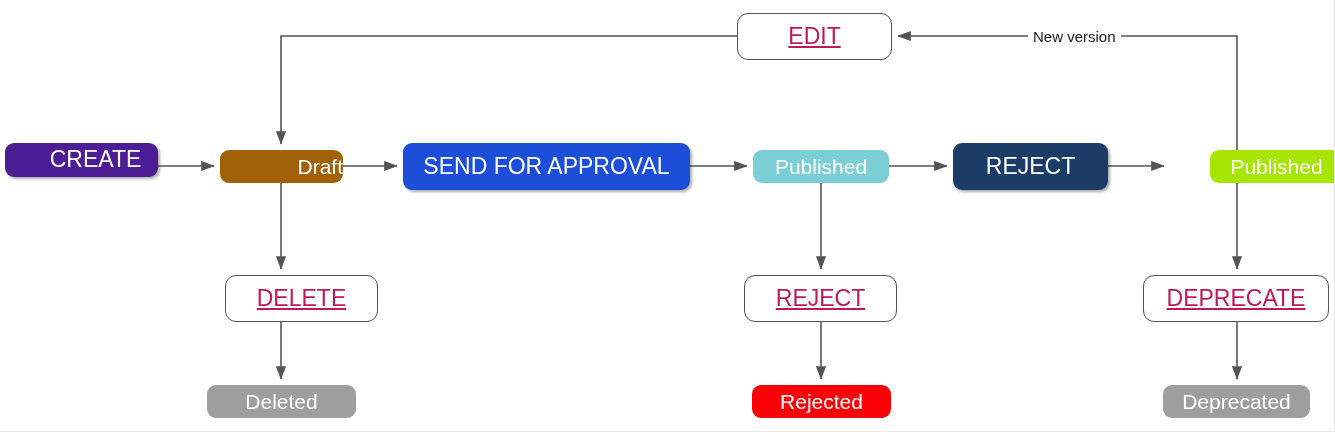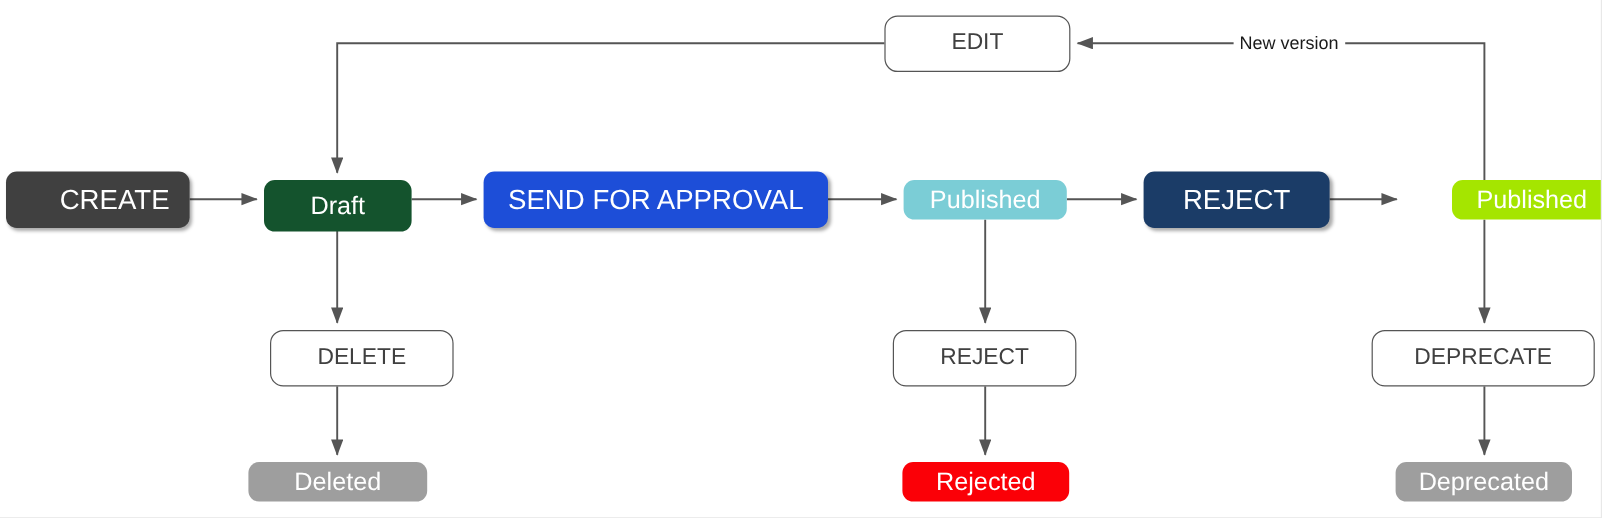--- a/index.html
+++ b/index.html
@@ -51,24 +51,25 @@
   }
   
   .node.state {
     border-radius: 9px;
     color: #ffffff;
     font-size: 21px;
   }
   
   .node.transition {
     background: #ffffff;
-    color: #404040;
+    color: #be185d;
     border: 1px solid #555555;
     border-radius: 11px;
-    font-size: 19px;
+    font-size: 23px;
+    text-decoration: underline;
   }
   .edge-label {
     position: absolute;
     font-size: 15px;
     color: #1a1a1a;
     background: #ffffff;
     padding: 0 5px;
     white-space: nowrap;
     user-select: none;
   }
@@ -95,24 +96,24 @@
         <path d="M 281 183 L 281 269" fill="none" stroke="#555555" stroke-width="1.6" stroke-linejoin="miter" marker-end="url(#arrowhead)"></path>
         <path d="M 281 322 L 281 379" fill="none" stroke="#555555" stroke-width="1.6" stroke-linejoin="miter" marker-end="url(#arrowhead)"></path>
         <path d="M 821 183 L 821 269" fill="none" stroke="#555555" stroke-width="1.6" stroke-linejoin="miter" marker-end="url(#arrowhead)"></path>
         <path d="M 821 322 L 821 379" fill="none" stroke="#555555" stroke-width="1.6" stroke-linejoin="miter" marker-end="url(#arrowhead)"></path>
         <path d="M 1237 183 L 1237 269" fill="none" stroke="#555555" stroke-width="1.6" stroke-linejoin="miter" marker-end="url(#arrowhead)"></path>
         <path d="M 1237 322 L 1237 379" fill="none" stroke="#555555" stroke-width="1.6" stroke-linejoin="miter" marker-end="url(#arrowhead)"></path>
       </g>
   </svg>
 
   <div id="nodes-layer">
-      <div class="node action" style="left: 5px; top: 143px; width: 153px; height: 47px; background: #404040; padding-left: 28px;">
+      <div class="node action" style="left: 5px; top: 143px; width: 153px; height: 34px; background: #4c1d95; padding-left: 28px;">
         <span>CREATE</span>
       </div>
-      <div class="node state" style="left: 220px; top: 150px; width: 123px; height: 43px; background: #14532d;">
+      <div class="node state" style="left: 220px; top: 150px; width: 123px; height: 33px; background: #a16207; justify-content: flex-end;">
         <span>Draft</span>
       </div>
       <div class="node action" style="left: 403px; top: 143px; width: 287px; height: 47px; background: #1d4ed8;">
         <span>SEND FOR APPROVAL</span>
       </div>
       <div class="node state" style="left: 753px; top: 150px; width: 136px; height: 33px; background: rgb(123, 205, 214);">
         <span>Published</span>
       </div>
       <div class="node action" style="left: 953px; top: 143px; width: 155px; height: 47px; background: rgb(27, 60, 103);">
         <span>REJECT</span>

